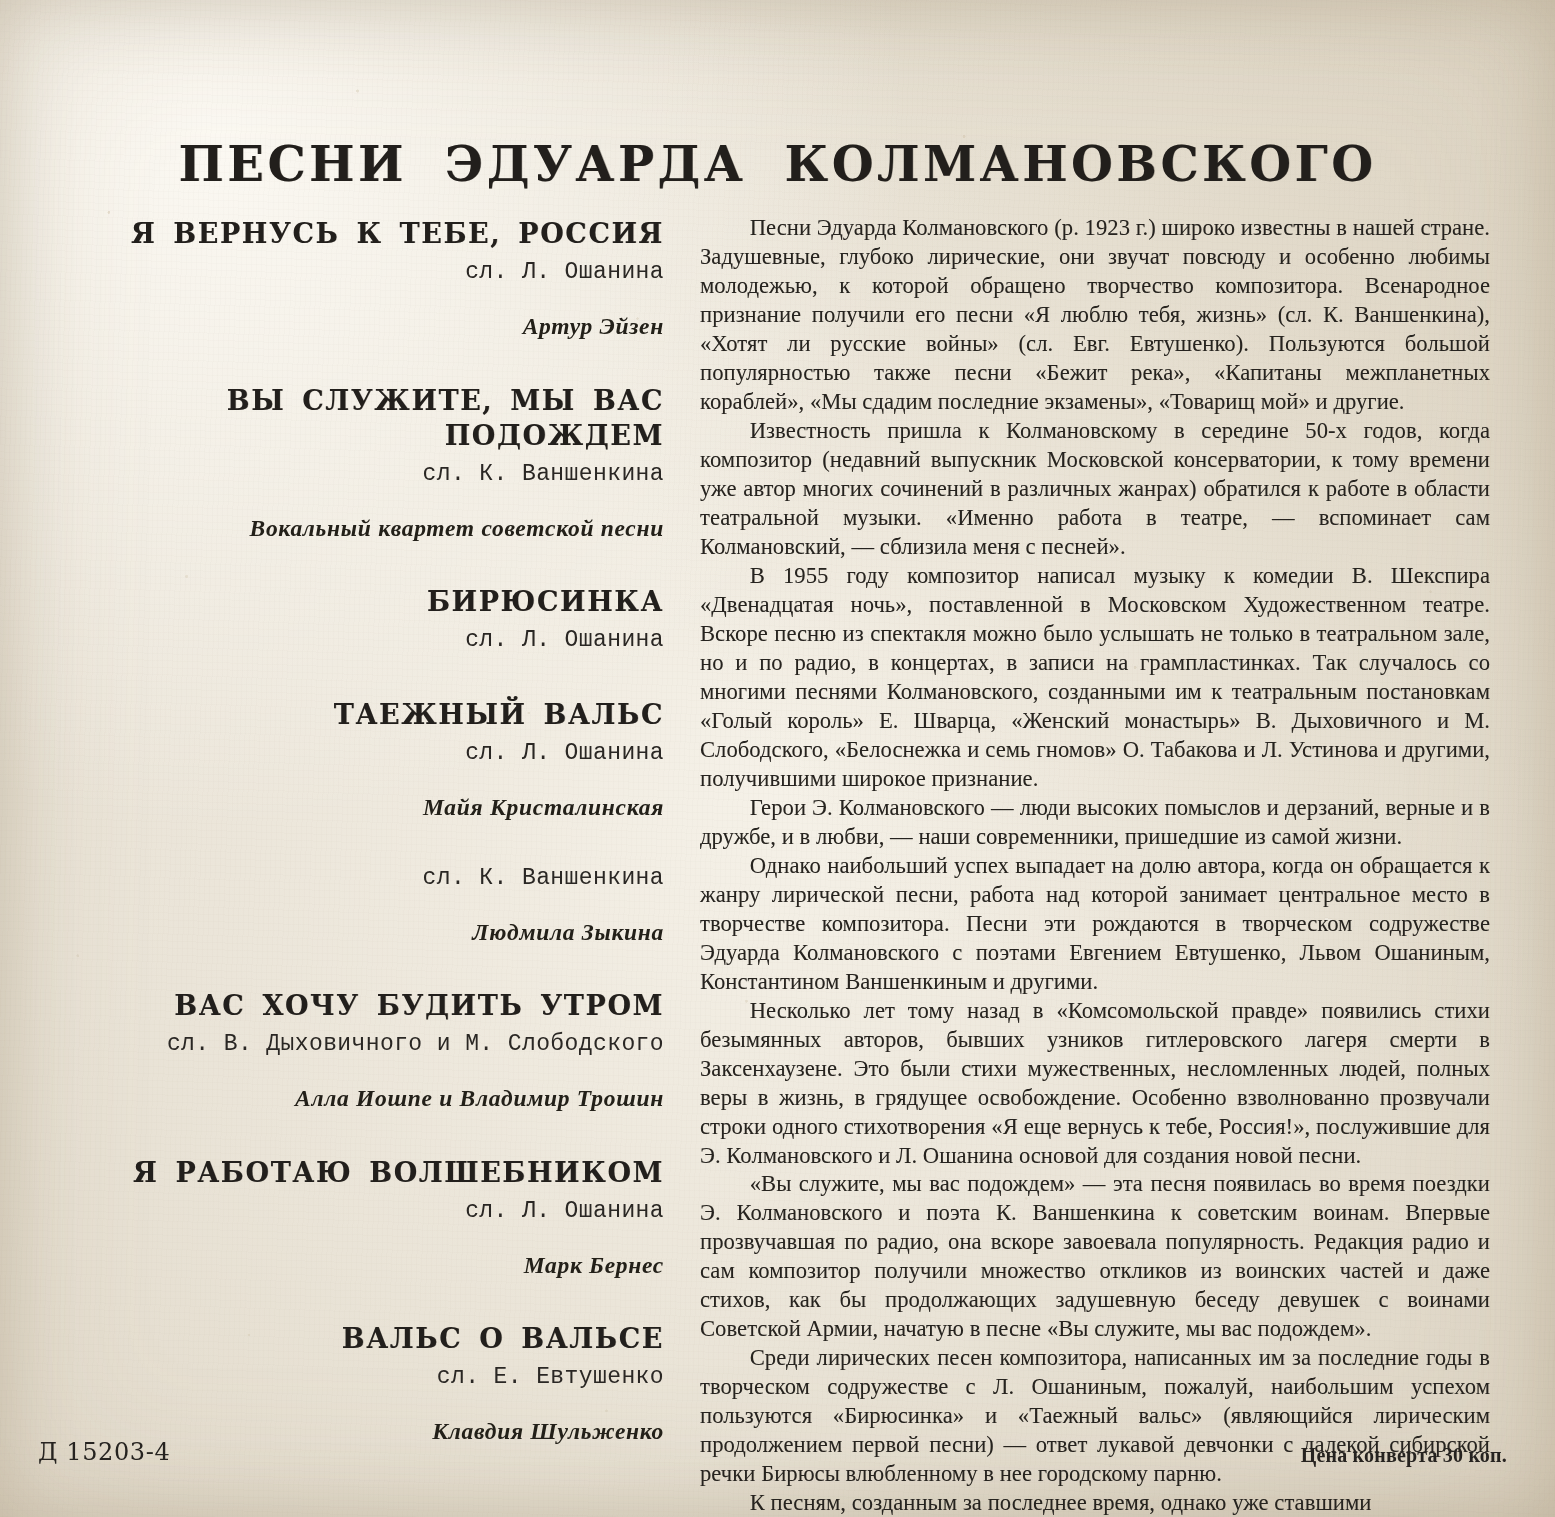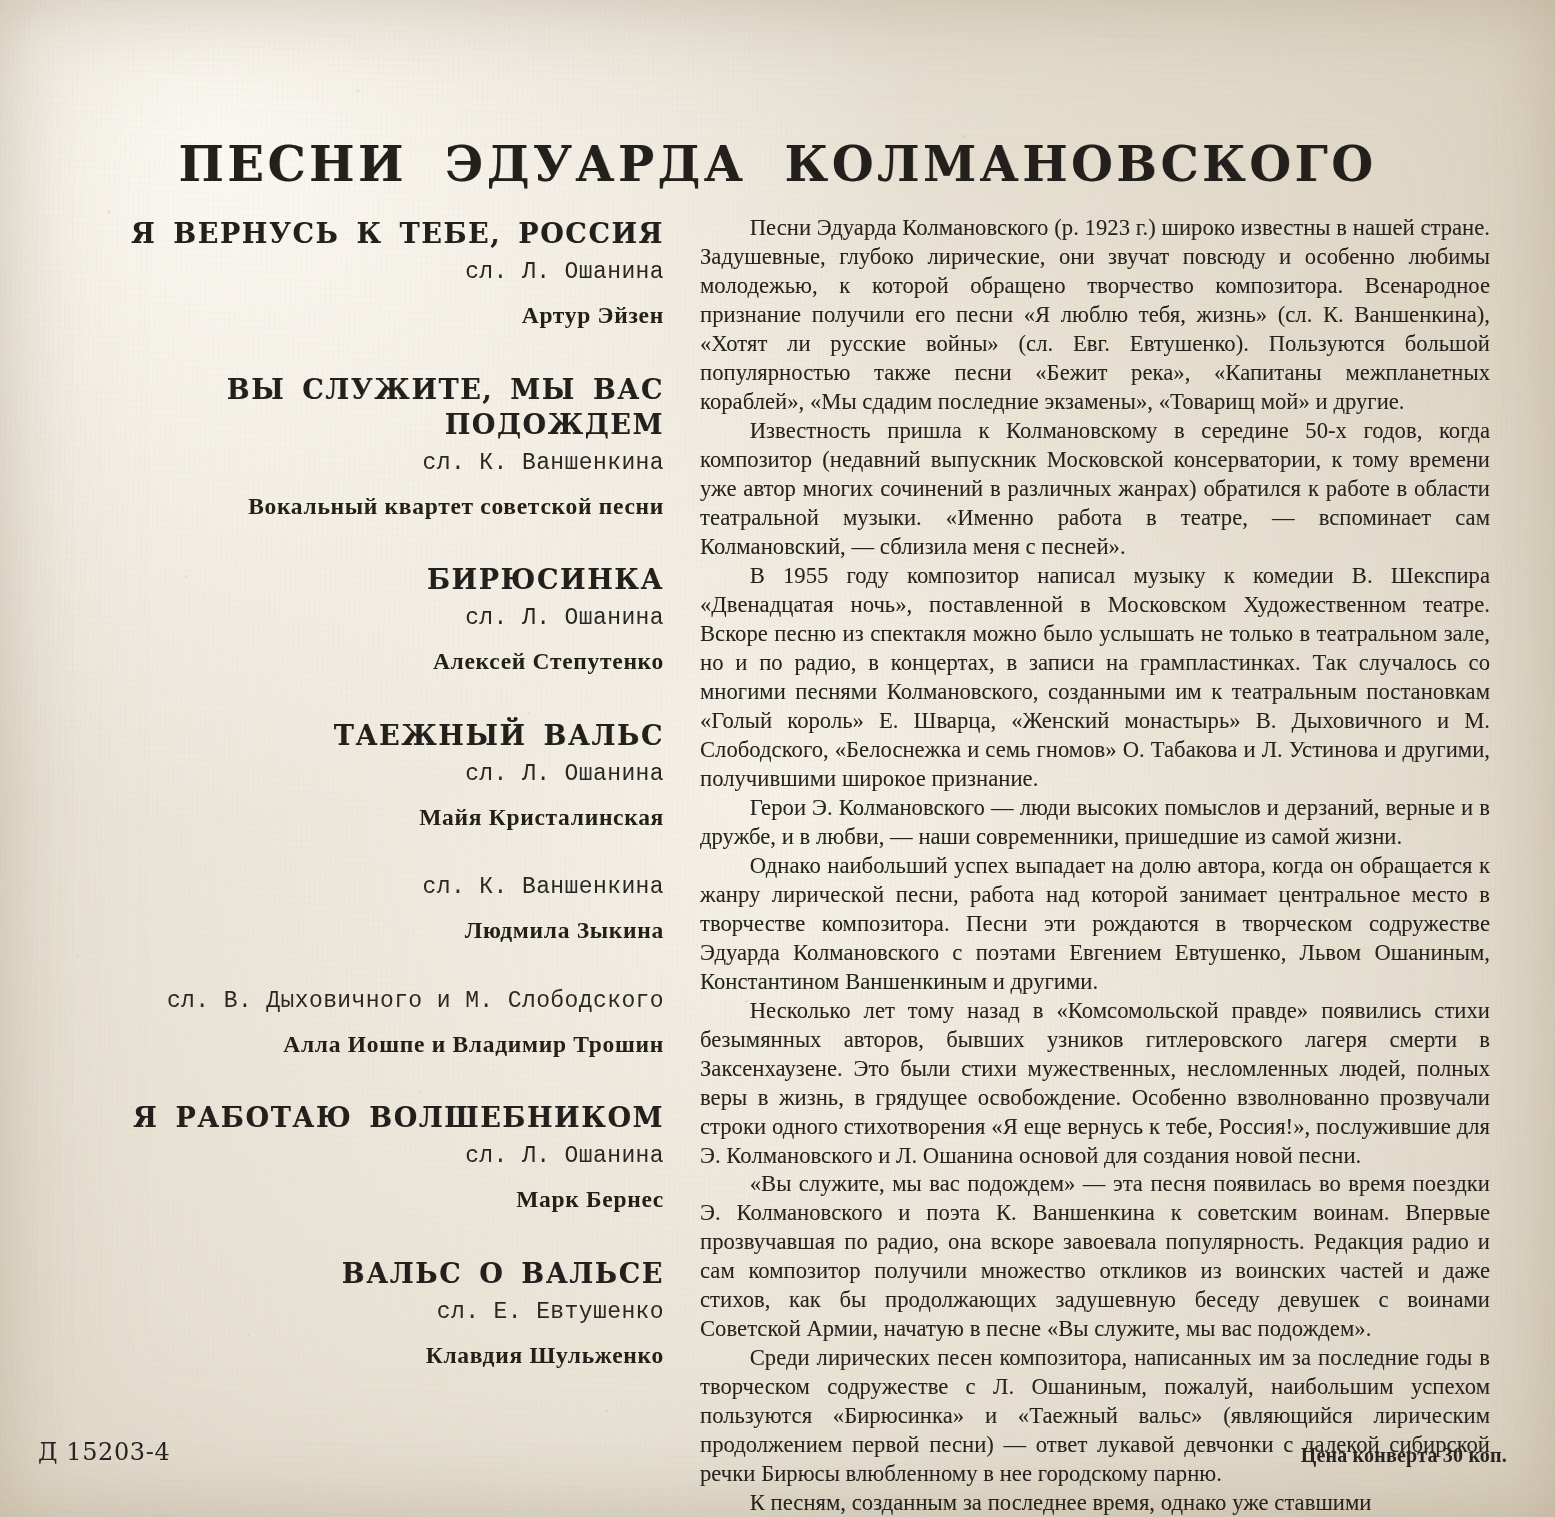--- a/index.html
+++ b/index.html
@@ -124,25 +124,25 @@
   .track-lyricist{
     font-family:Liberation Mono, monospace;
     font-size:23px;
     letter-spacing:.4px;
     color:#2a2724;
     margin-top:7px;
     line-height:1.3;
   }
   .track-performer{
     font-family:"Liberation Serif", serif;
-    font-weight:bold;
+    font-weight:bold;font-style:italic;
     font-size:23.5px;
     letter-spacing:.7px;
     color:#232019;
-    margin-top:12px;
+    margin-top:23px;
     line-height:1.3;
   }
 
   #article{
     position:absolute;left:700px;top:214px;width:790px;
     text-align:justify;
     font-family:"Liberation Serif", serif;
     font-size:22.6px;
     line-height:1.283;
     color:#26231f;
@@ -202,35 +202,35 @@
 
       <div class="track">
         <div class="track-title">ВЫ СЛУЖИТЕ, МЫ ВАС ПОДОЖДЕМ</div>
         <div class="track-lyricist">сл. К. Ваншенкина</div>
         <div class="track-performer">Вокальный квартет советской песни</div>
       </div>
 
       <div class="track">
         <div class="track-title">БИРЮСИНКА</div>
         <div class="track-lyricist">сл. Л. Ошанина</div>
-        <div class="track-performer">Алексей Степутенко</div>
       </div>
 
       <div class="track">
         <div class="track-title">ТАЕЖНЫЙ ВАЛЬС</div>
         <div class="track-lyricist">сл. Л. Ошанина</div>
         <div class="track-performer">Майя Кристалинская</div>
       </div>
 
       <div class="track">
         <div class="track-lyricist">сл. К. Ваншенкина</div>
         <div class="track-performer">Людмила Зыкина</div>
       </div>
 
       <div class="track">
+        <div class="track-title">ВАС ХОЧУ БУДИТЬ УТРОМ</div>
         <div class="track-lyricist">сл. В. Дыховичного и М. Слободского</div>
         <div class="track-performer">Алла Иошпе и Владимир Трошин</div>
       </div>
 
       <div class="track">
         <div class="track-title">Я РАБОТАЮ ВОЛШЕБНИКОМ</div>
         <div class="track-lyricist">сл. Л. Ошанина</div>
         <div class="track-performer">Марк Бернес</div>
       </div>
 

